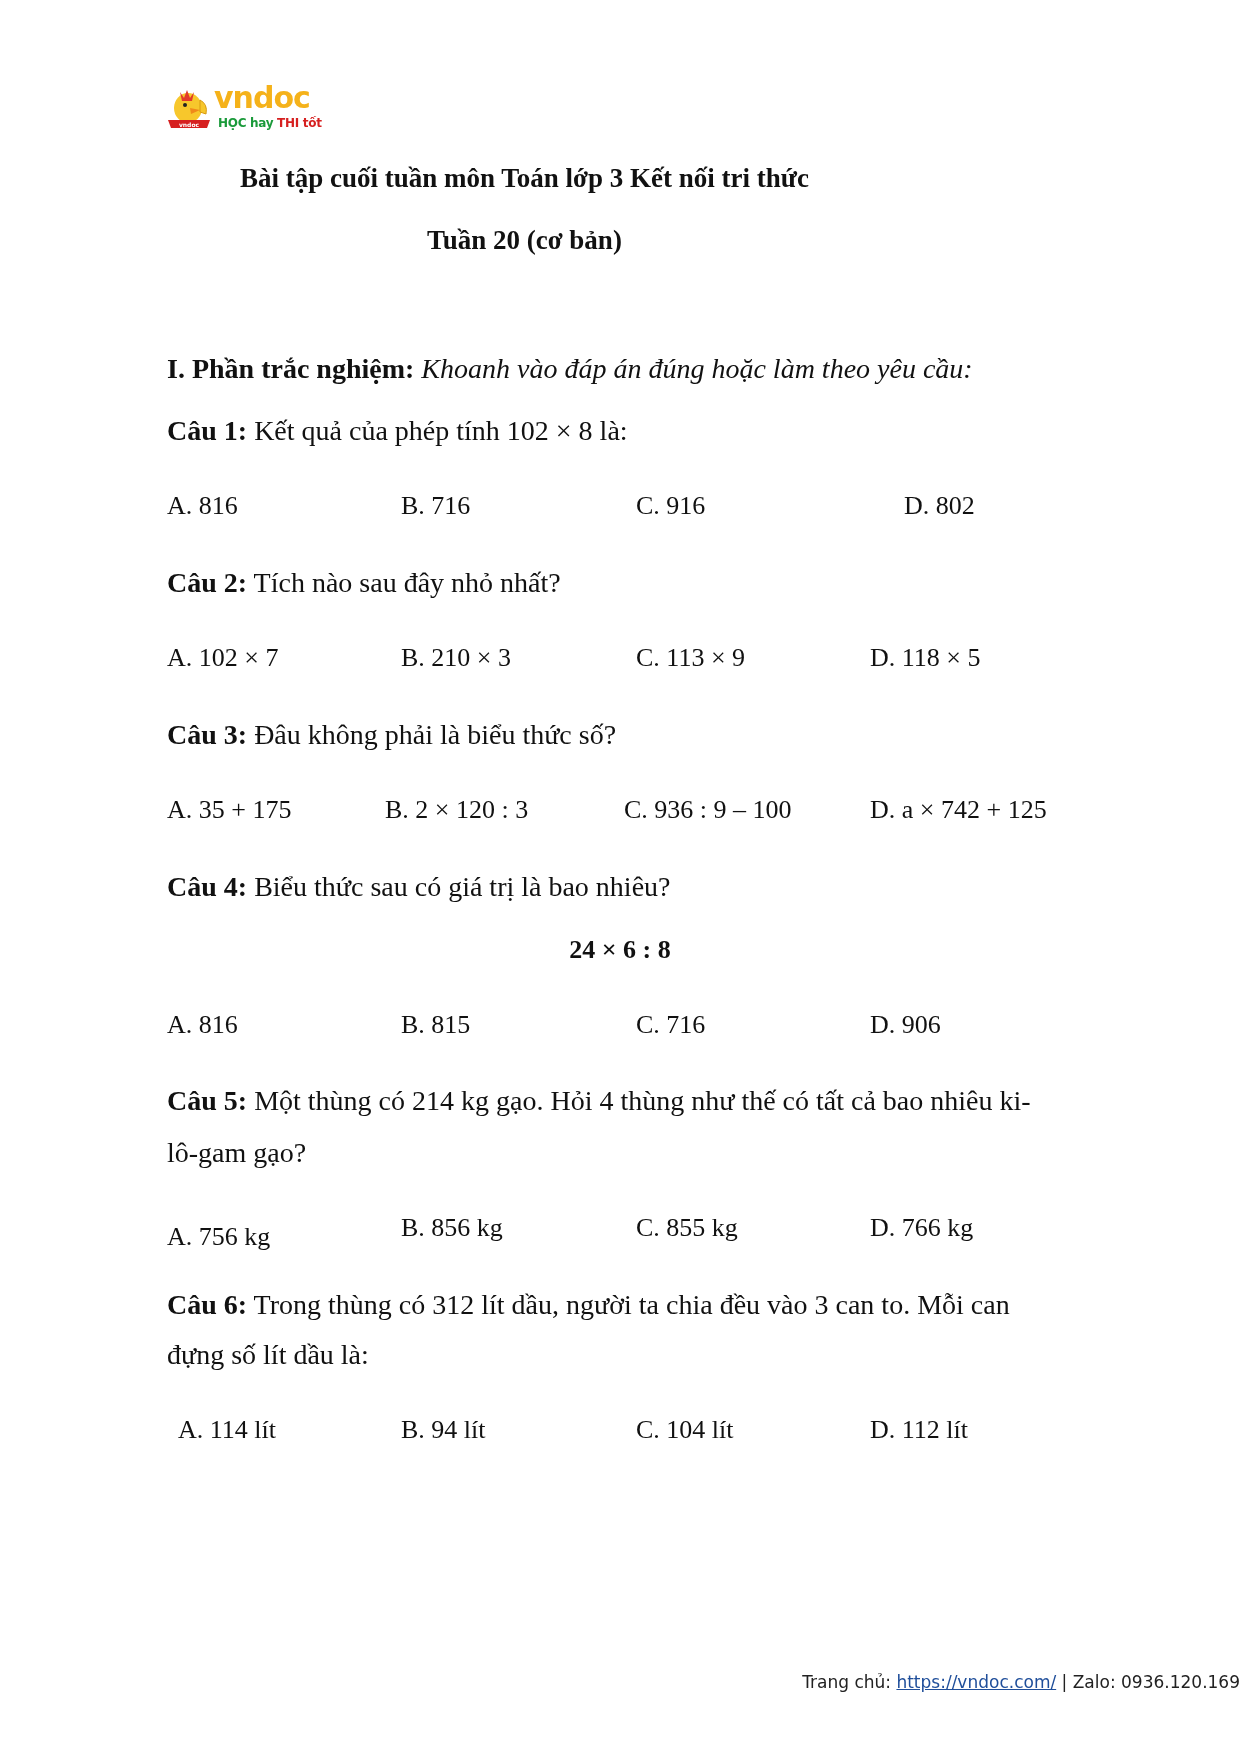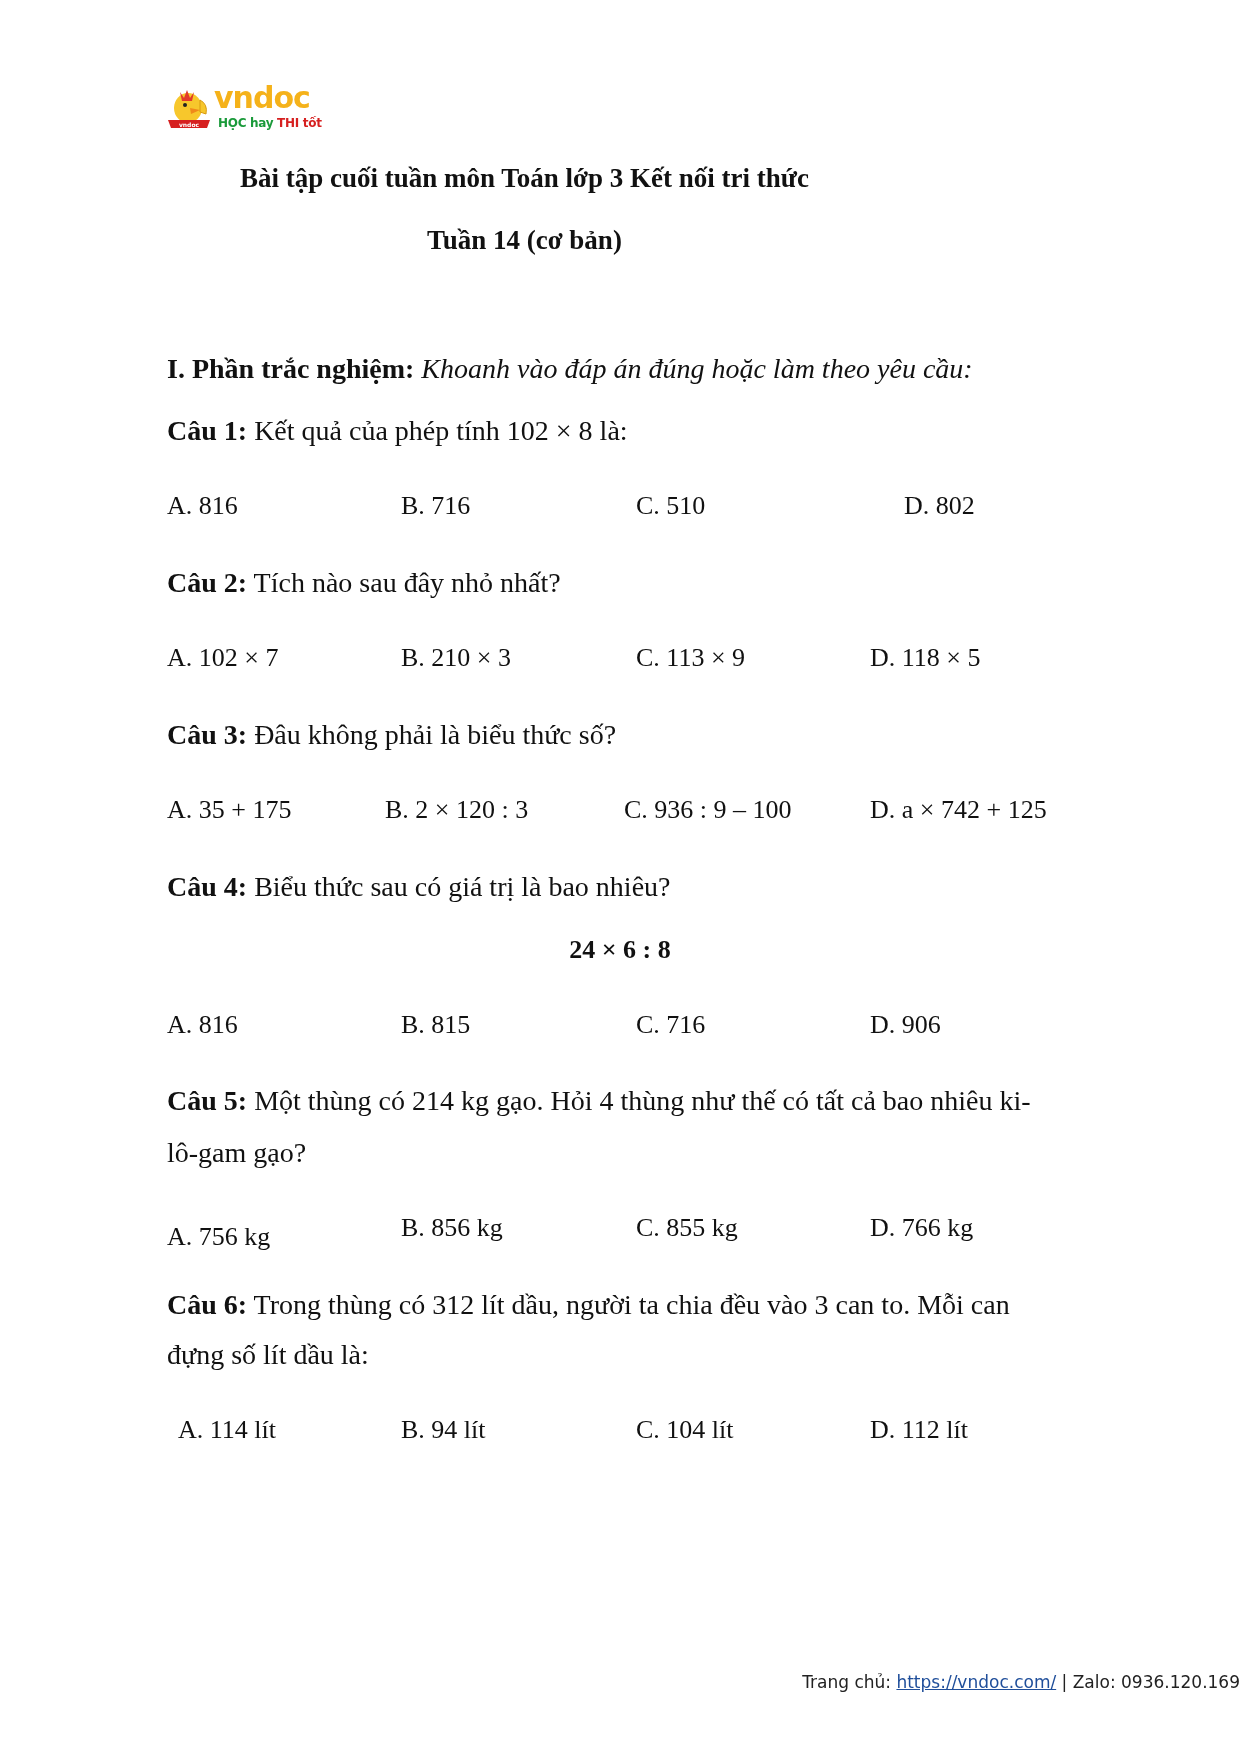--- a/index.html
+++ b/index.html
@@ -34,28 +34,28 @@
     <path d="M24 22 l10 2 l-9 4 z" fill="#f08a1a"></path>
     <path d="M34 14 q8 4 6 14 l-6 -2 z" fill="#f7c72c" stroke="#d89a10" stroke-width="1"></path>
     <path d="M2 34 h42 l-3 8 h-36 z" fill="#d62020"></path>
     <text x="23" y="41" font-size="6" text-anchor="middle" fill="#fff" font-family="DejaVu Sans, sans-serif" font-weight="bold">vndoc</text>
   </svg>
   <span class="brand">vndoc</span>
   <span class="tag"><span class="g">HỌC hay </span><span class="r">THI tốt</span></span>
 </div>
 
 <div class="abs title" style="top:163px;">Bài tập cuối tuần môn Toán lớp 3 Kết nối tri thức</div>
-<div class="abs title" style="top:225px;">Tuần 14 (cơ bản)</div>
+<div class="abs title" style="top:225px;">Tuần 20 (cơ bản)</div>
 
 <div class="abs q" style="top:353px;"><b>I. Phần trắc nghiệm:</b><span class="section-italic"> Khoanh vào đáp án đúng hoặc làm theo yêu cầu:</span></div>
 
 <div class="abs q" style="top:415px;"><b>Câu 1:</b><span> Kết quả của phép tính 102 × 8 là:</span></div>
 <div class="abs opt" style="left:167px; top:491px;">A. 816</div>
 <div class="abs opt" style="left:401px; top:491px;">B. 716</div>
-<div class="abs opt" style="left:636px; top:491px;">C. 510</div>
+<div class="abs opt" style="left:636px; top:491px;">C. 916</div>
 <div class="abs opt" style="left:904px; top:491px;">D. 802</div>
 
 <div class="abs q" style="top:567px;"><b>Câu 2:</b><span> Tích nào sau đây nhỏ nhất?</span></div>
 <div class="abs opt" style="left:167px; top:643px;">A. 102 × 7</div>
 <div class="abs opt" style="left:401px; top:643px;">B. 210 × 3</div>
 <div class="abs opt" style="left:636px; top:643px;">C. 113 × 9</div>
 <div class="abs opt" style="left:870px; top:643px;">D. 118 × 5</div>
 
 <div class="abs q" style="top:719px;"><b>Câu 3:</b><span> Đâu không phải là biểu thức số?</span></div>
 <div class="abs opt" style="left:167px; top:795px;">A. 35 + 175</div>

